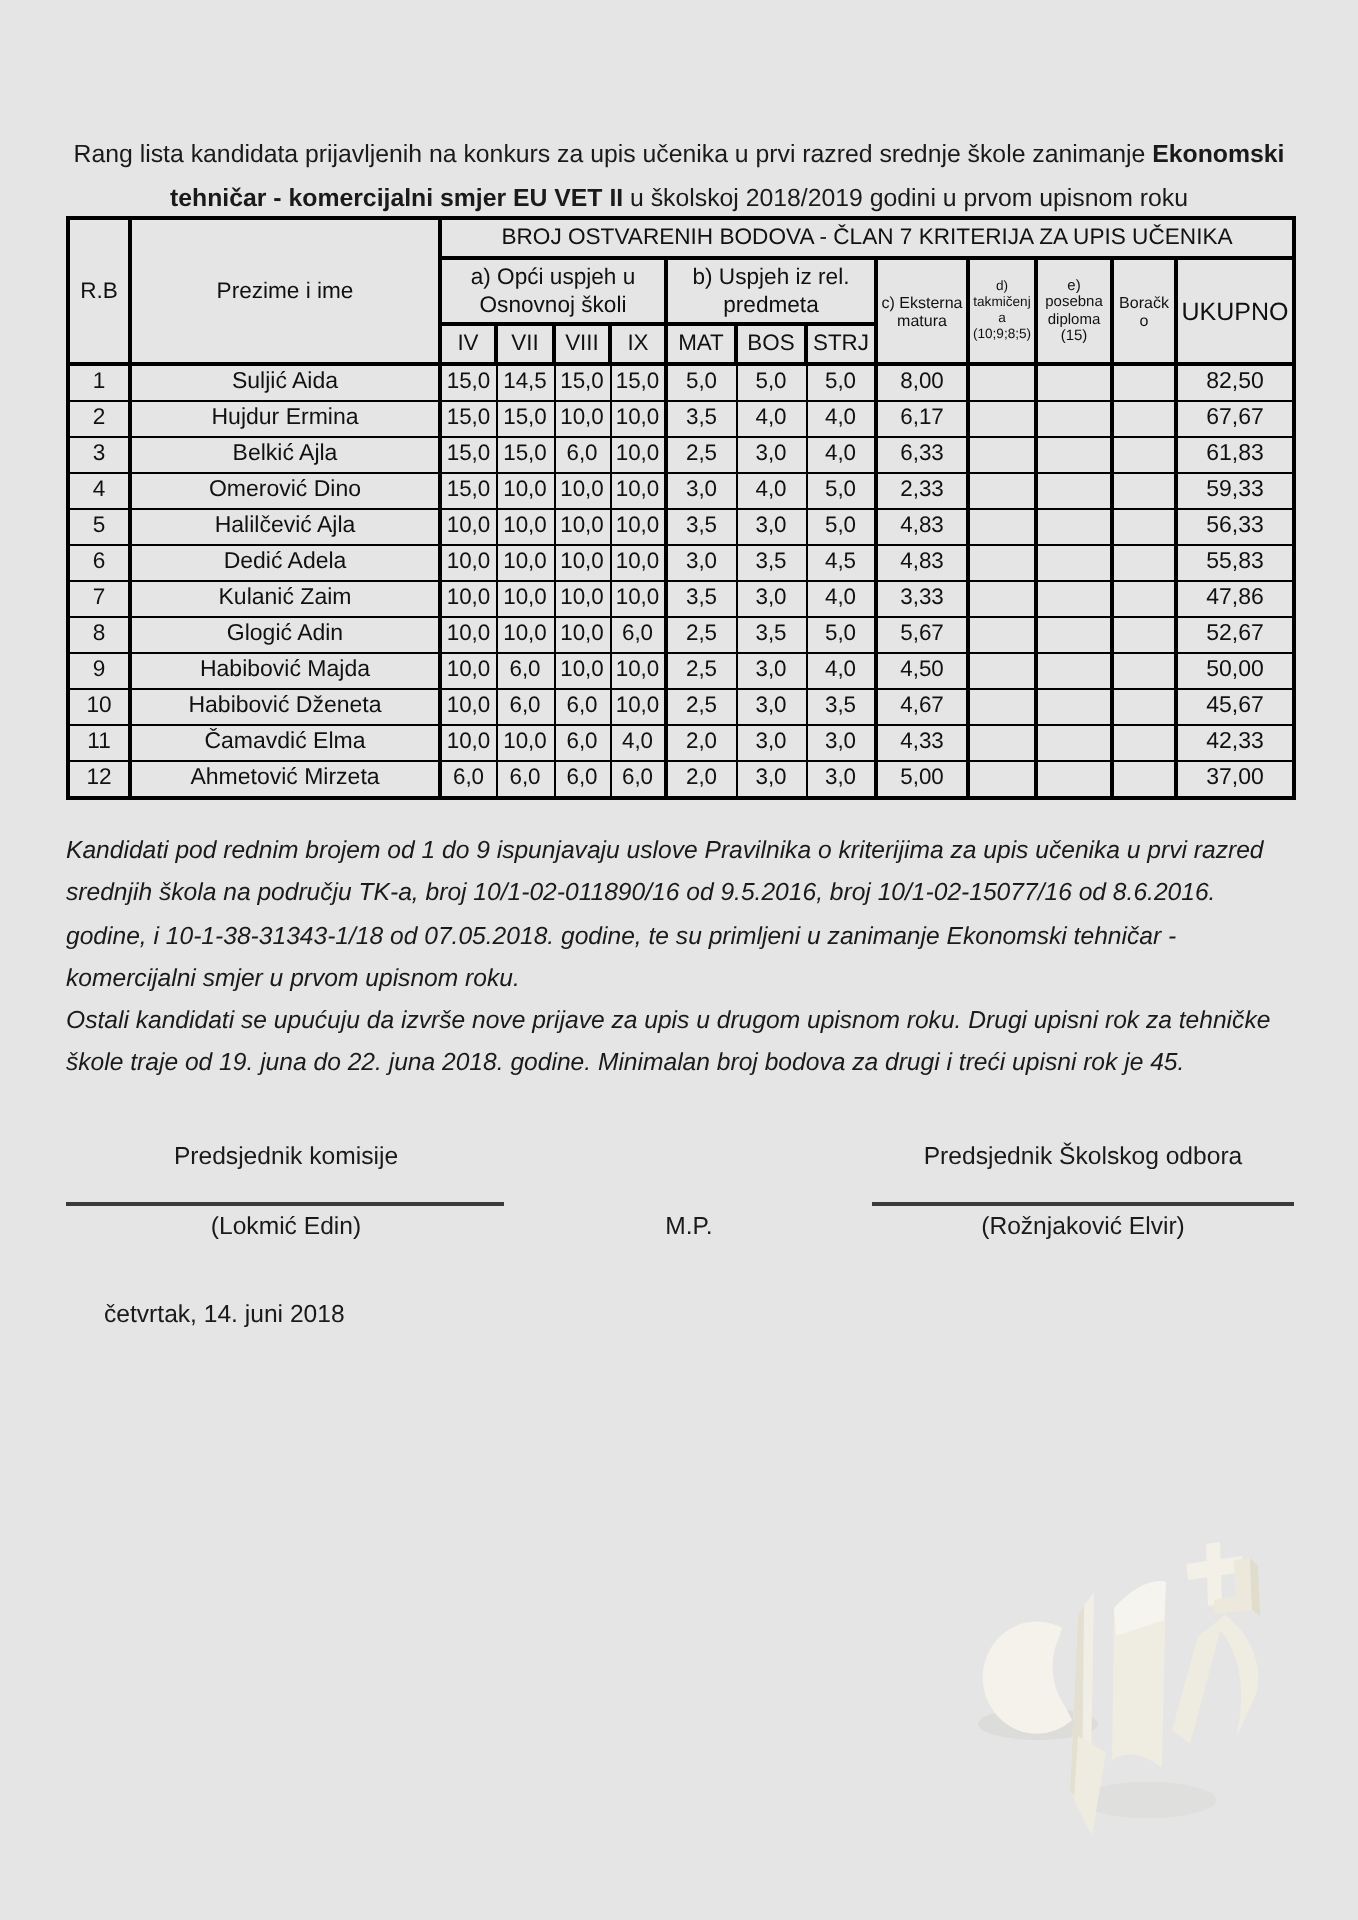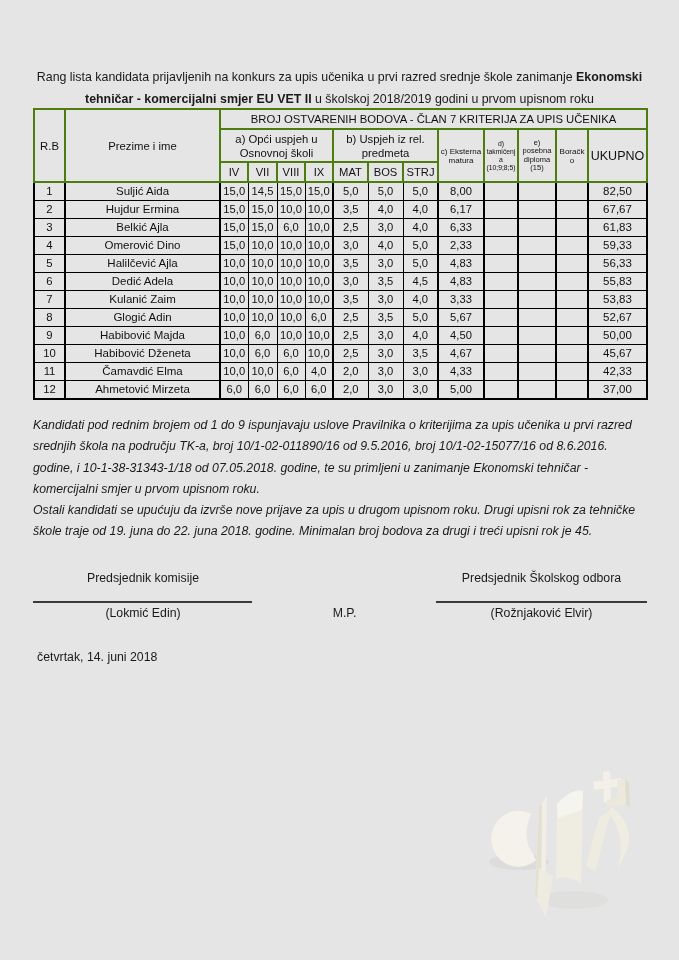--- a/index.html
+++ b/index.html
@@ -11,21 +11,21 @@
   .doc-title{
     position:absolute;top:66px;left:20px;width:639px;
     text-align:center;font-size:12.4px;line-height:22px;color:#1a1a1a;
   }
   .doc-title b{font-weight:bold;}
   
   table.rank{
     position:absolute;left:33px;top:108px;width:615px;table-layout:fixed;
     border-collapse:collapse;border:2px solid #000;font-size:11.2px;color:#111;
   }
-  table.rank th{border:2px solid #4d7c0f;font-weight:normal;padding:0 1px;vertical-align:middle;text-align:center;}
+  table.rank th{border:2px solid #000000;font-weight:normal;padding:0 1px;vertical-align:middle;text-align:center;}
   table.rank td{border:1px solid #000;padding:0 1px;vertical-align:middle;text-align:center;height:17px;line-height:13px;}
   table.rank td.gb{border-left-width:2px;}
   tr.h1{height:20px;} tr.h2{height:33px;} tr.h3{height:20px;}
   .th-group{font-weight:bold;font-size:11.3px;}
   .th-plain{font-size:11.3px;line-height:14px;}
   .th-sub{font-weight:bold;font-size:11.2px;}
   .th-small{font-size:8px;line-height:9px;overflow-wrap:anywhere;}
   .th-xsmall{font-size:6.8px;line-height:8px;overflow-wrap:anywhere;}
   .th-esmall{font-size:7.5px;line-height:8.5px;overflow-wrap:anywhere;border-radius:19px;}
   .th-total{font-weight:bold;font-size:12.5px;}
@@ -37,21 +37,21 @@
   .paras p{margin:0;font-style:italic;}
   
   .sig{position:absolute;top:571px;left:0;width:679px;font-size:12.3px;color:#1a1a1a;}
   .sig-title-left{position:absolute;left:33px;top:0;width:220px;text-align:center;}
   .sig-title-right{position:absolute;left:436px;top:0;width:211px;text-align:center;}
   .sig-line-left{position:absolute;left:33px;top:30px;width:219px;border-top:2px solid #3a3a3a;}
   .sig-line-right{position:absolute;left:436px;top:30px;width:211px;border-top:2px solid #3a3a3a;}
   .sig-name-left{position:absolute;left:33px;top:35px;width:220px;text-align:center;}
   .sig-seal{position:absolute;left:253px;top:35px;width:183px;text-align:center;}
   .sig-name-right{position:absolute;left:436px;top:35px;width:211px;text-align:center;}
-  .date-line{position:absolute;left:37px;top:650px;font-size:12.3px;color:#1a1a1a;}
+  .date-line{position:absolute;left:52px;top:650px;font-size:12.3px;color:#1a1a1a;}
   
   .watermark{position:absolute;left:479px;top:750px;width:200px;height:210px;}
 </style>
 </head>
 <body>
 
 <div class="page">
 
   <div class="doc-title">
     <span>Rang lista kandidata prijavljenih na konkurs za upis učenika u prvi razred srednje škole zanimanje </span><b>Ekonomski tehničar -</b>
@@ -204,21 +204,21 @@
           <td>10,0</td>
           <td>10,0</td>
           <td>10,0</td>
           <td class="gb">3,5</td>
           <td>3,0</td>
           <td>4,0</td>
           <td class="gb">3,33</td>
           <td class="gb"></td>
           <td class="gb"></td>
           <td class="gb"></td>
-          <td class="gb c-total">53,83</td>
+          <td class="gb c-total">47,86</td>
         </tr>
       <tr>
           <td class="c-rank">8</td>
           <td class="c-name gb">Glogić Adin</td>
           <td class="gb">10,0</td>
           <td>10,0</td>
           <td>10,0</td>
           <td>6,0</td>
           <td class="gb">2,5</td>
           <td>3,5</td>

